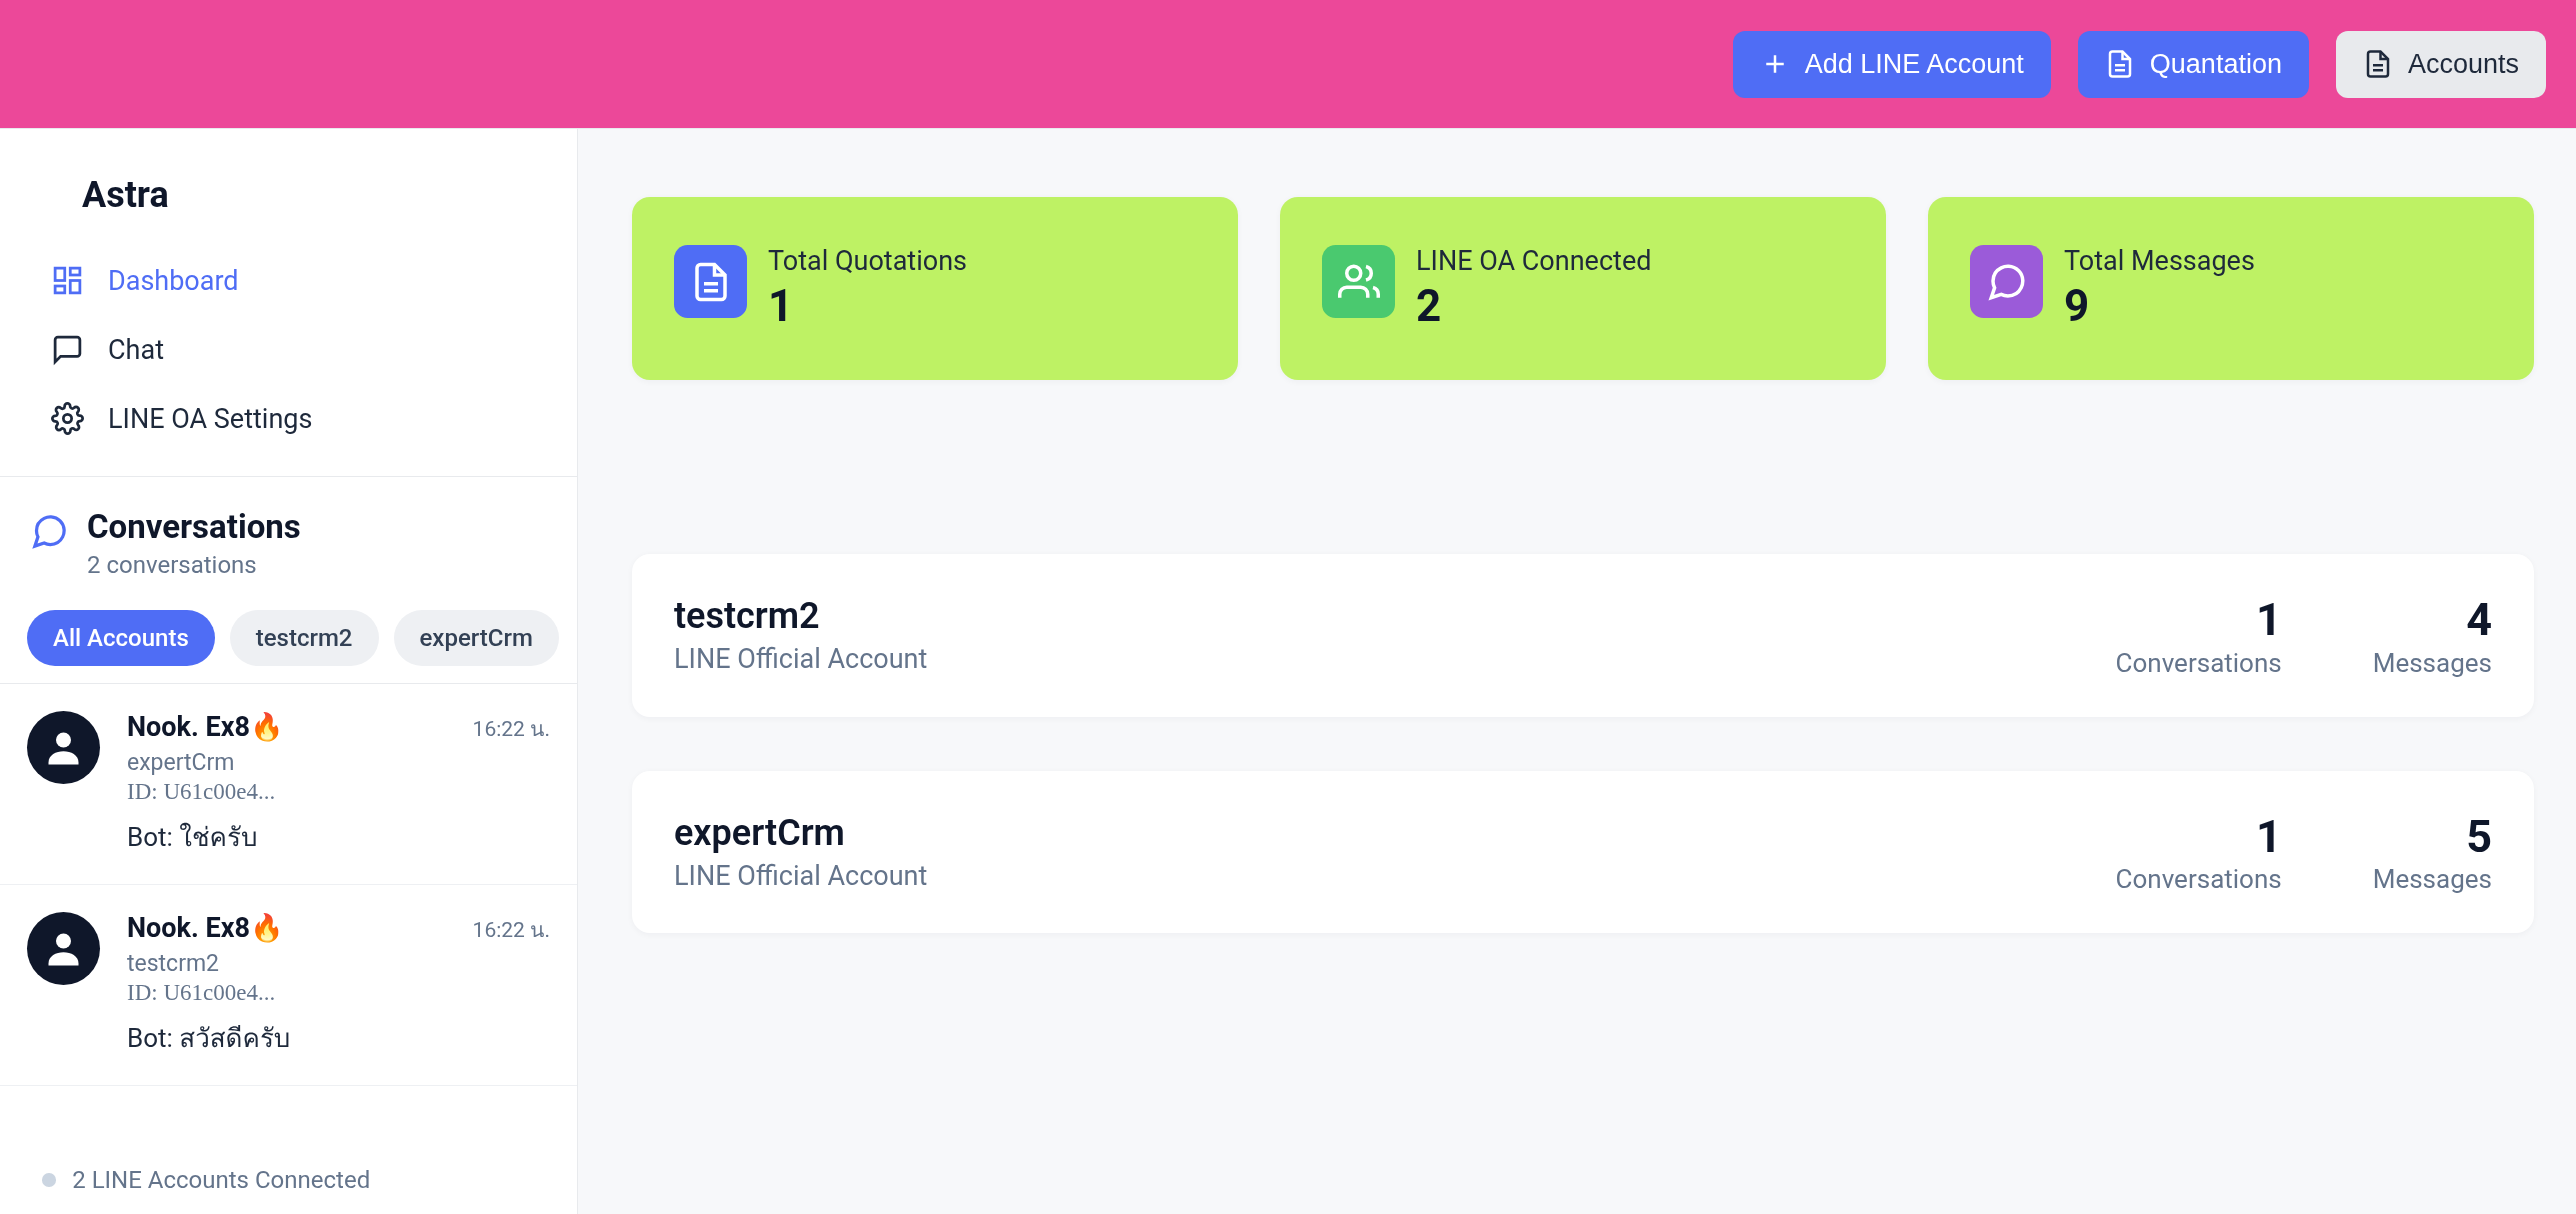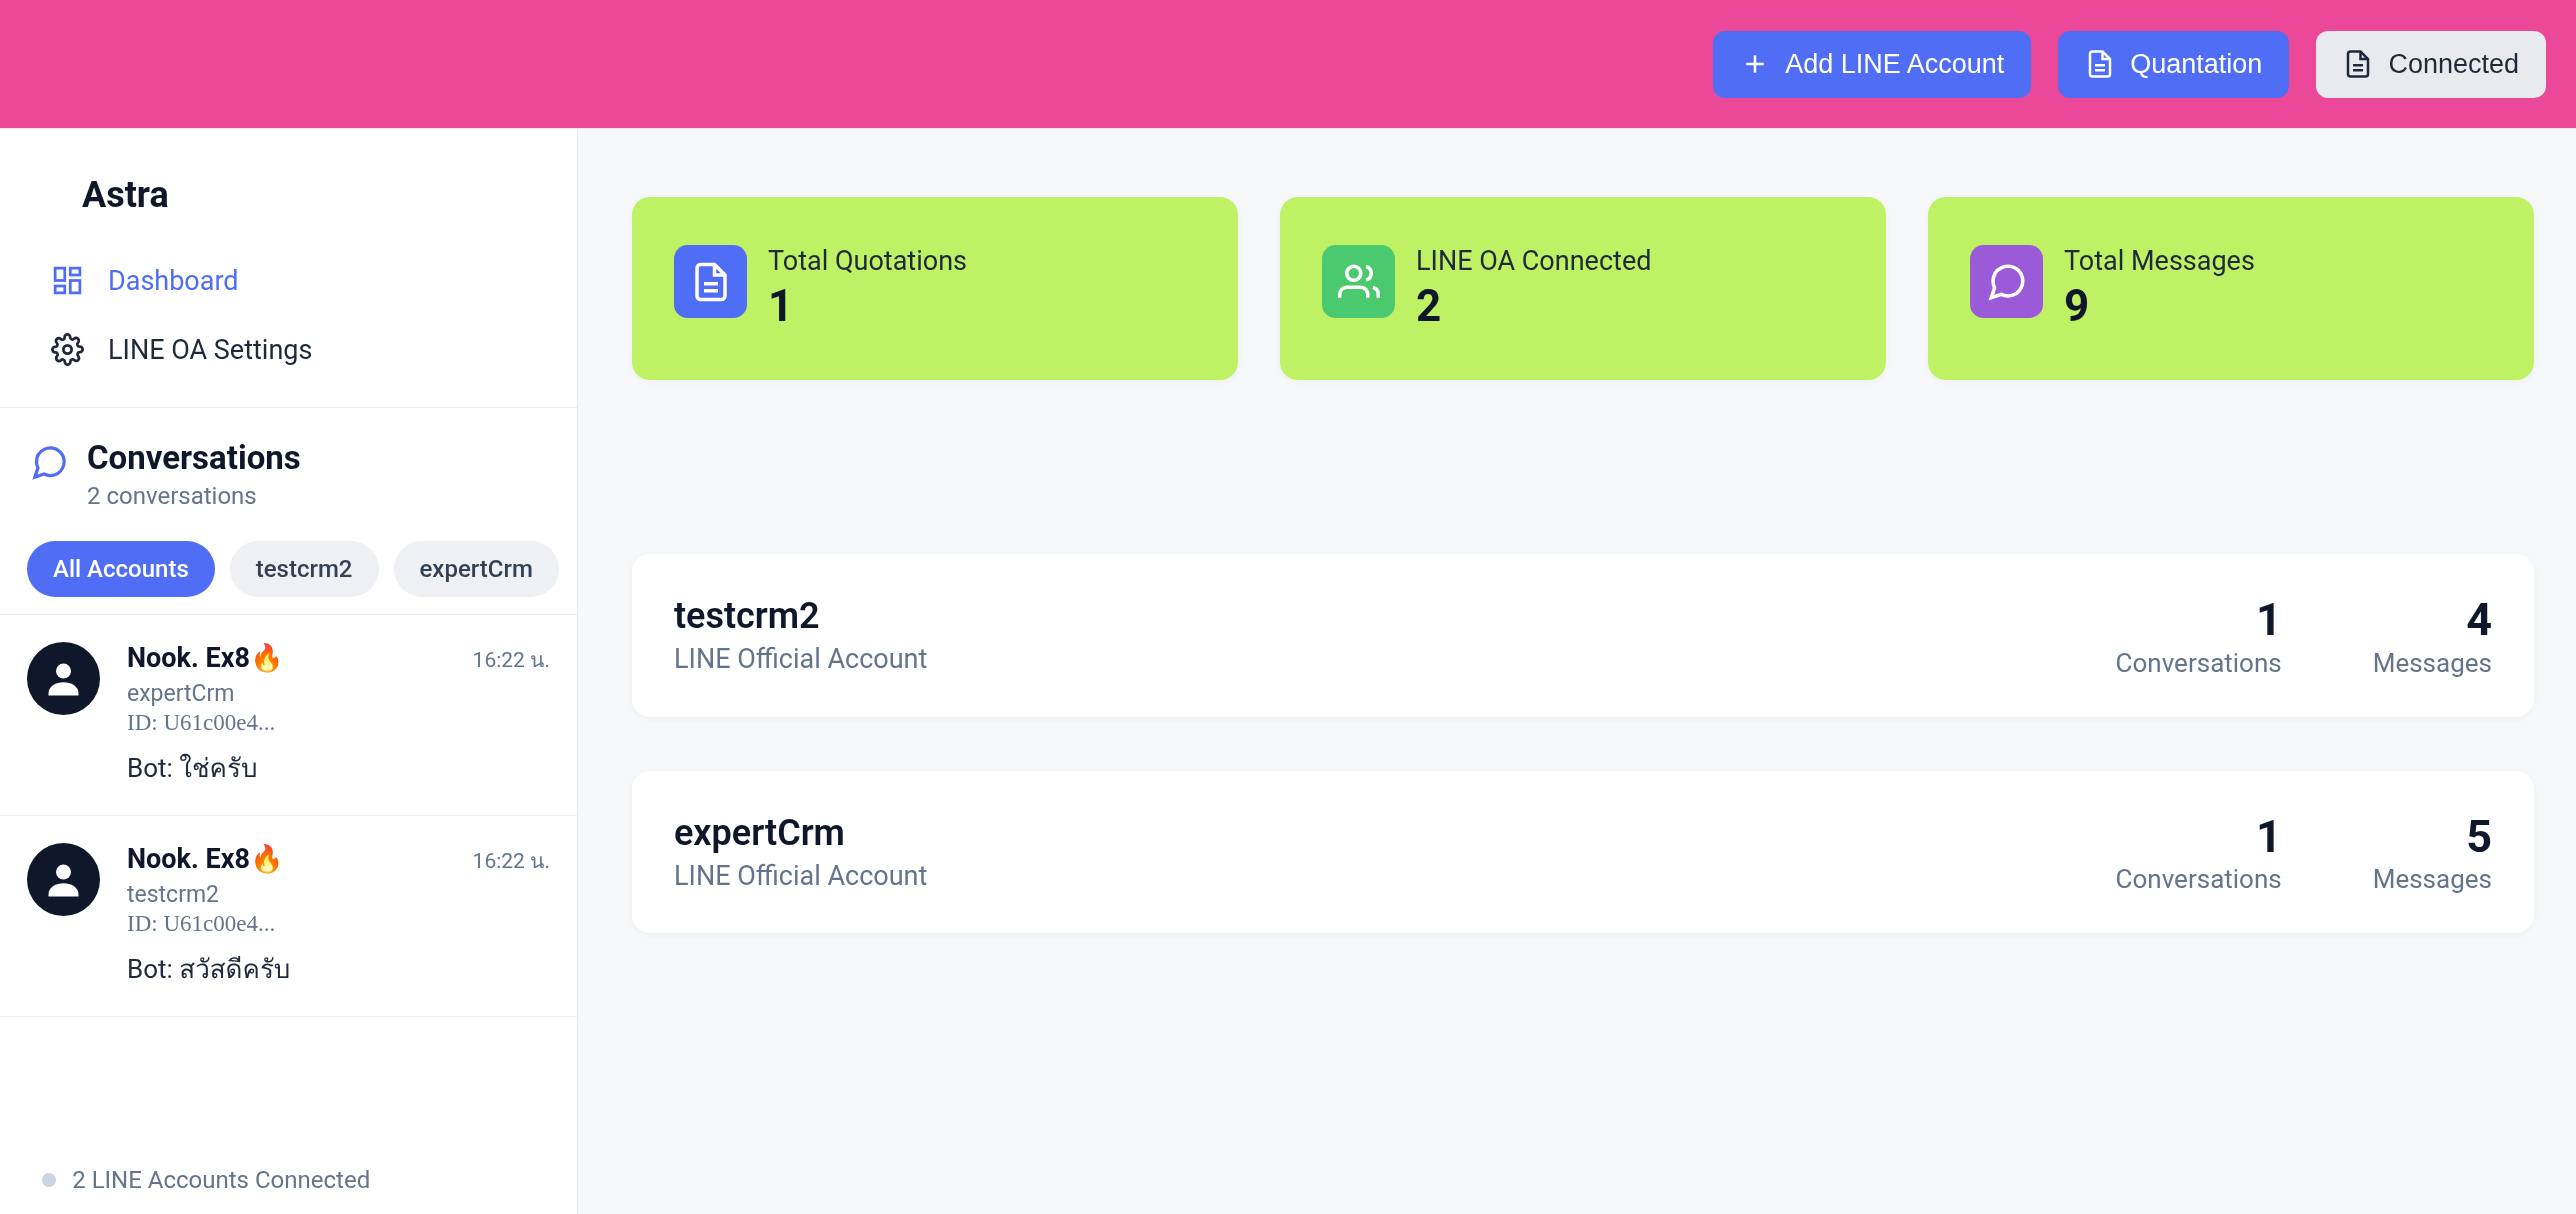--- a/index.html
+++ b/index.html
@@ -187,40 +187,46 @@
       </svg>
     <span>Quantation</span>
   </button>
   <button class="btn btn-secondary">
     <svg viewBox="0 0 24 24" fill="none" stroke="currentColor" stroke-width="2">
         <path d="M14 2H6a2 2 0 0 0-2 2v16a2 2 0 0 0 2 2h12a2 2 0 0 0 2-2V8z"></path>
         <polyline points="14 2 14 8 20 8"></polyline>
         <line x1="8" y1="13" x2="16" y2="13"></line>
         <line x1="8" y1="17" x2="16" y2="17"></line>
       </svg>
-    <span>Connected</span>
+    <span>Accounts</span>
   </button>
 </div>
 
 <div class="layout">
   <aside class="sidebar">
     <div class="brand">Astra</div>
 
     <nav class="nav">
       <div class="nav-item active">
         <svg viewBox="0 0 24 24" fill="none" stroke="currentColor" stroke-width="2">
             <rect x="3" y="3" width="7" height="9"></rect>
             <rect x="14" y="3" width="7" height="5"></rect>
             <rect x="14" y="12" width="7" height="9"></rect>
             <rect x="3" y="16" width="7" height="5"></rect>
           </svg>
         <span>Dashboard</span>
       </div>
       <div class="nav-item">
         <svg viewBox="0 0 24 24" fill="none" stroke="currentColor" stroke-width="2">
+            <path d="M21 15a2 2 0 0 1-2 2H7l-4 4V5a2 2 0 0 1 2-2h14a2 2 0 0 1 2 2z"></path>
+          </svg>
+        <span>Chat</span>
+      </div>
+      <div class="nav-item">
+        <svg viewBox="0 0 24 24" fill="none" stroke="currentColor" stroke-width="2">
             <circle cx="12" cy="12" r="3"></circle>
             <path d="M19.4 15a1.65 1.65 0 0 0 .33 1.82l.06.06a2 2 0 1 1-2.83 2.83l-.06-.06a1.65 1.65 0 0 0-1.82-.33 1.65 1.65 0 0 0-1 1.51V21a2 2 0 1 1-4 0v-.09a1.65 1.65 0 0 0-1-1.51 1.65 1.65 0 0 0-1.82.33l-.06.06a2 2 0 1 1-2.83-2.83l.06-.06a1.65 1.65 0 0 0 .33-1.82 1.65 1.65 0 0 0-1.51-1H3a2 2 0 1 1 0-4h.09a1.65 1.65 0 0 0 1.51-1 1.65 1.65 0 0 0-.33-1.82l-.06-.06a2 2 0 1 1 2.83-2.83l.06.06a1.65 1.65 0 0 0 1.82.33h0a1.65 1.65 0 0 0 1-1.51V3a2 2 0 1 1 4 0v.09a1.65 1.65 0 0 0 1 1.51h0a1.65 1.65 0 0 0 1.82-.33l.06-.06a2 2 0 1 1 2.83 2.83l-.06.06a1.65 1.65 0 0 0-.33 1.82v0a1.65 1.65 0 0 0 1.51 1H21a2 2 0 1 1 0 4h-.09a1.65 1.65 0 0 0-1.51 1z"></path>
           </svg>
         <span>LINE OA Settings</span>
       </div>
     </nav>
 
     <div class="conv-header">
       <svg class="conv-icon" viewBox="0 0 24 24" fill="none" stroke="currentColor" stroke-width="2">
           <path d="M21 11.5a8.38 8.38 0 0 1-.9 3.8 8.5 8.5 0 0 1-7.6 4.7 8.38 8.38 0 0 1-3.8-.9L3 21l1.9-5.7a8.38 8.38 0 0 1-.9-3.8 8.5 8.5 0 0 1 4.7-7.6 8.38 8.38 0 0 1 3.8-.9h.5a8.48 8.48 0 0 1 8 8v.5z"></path>

